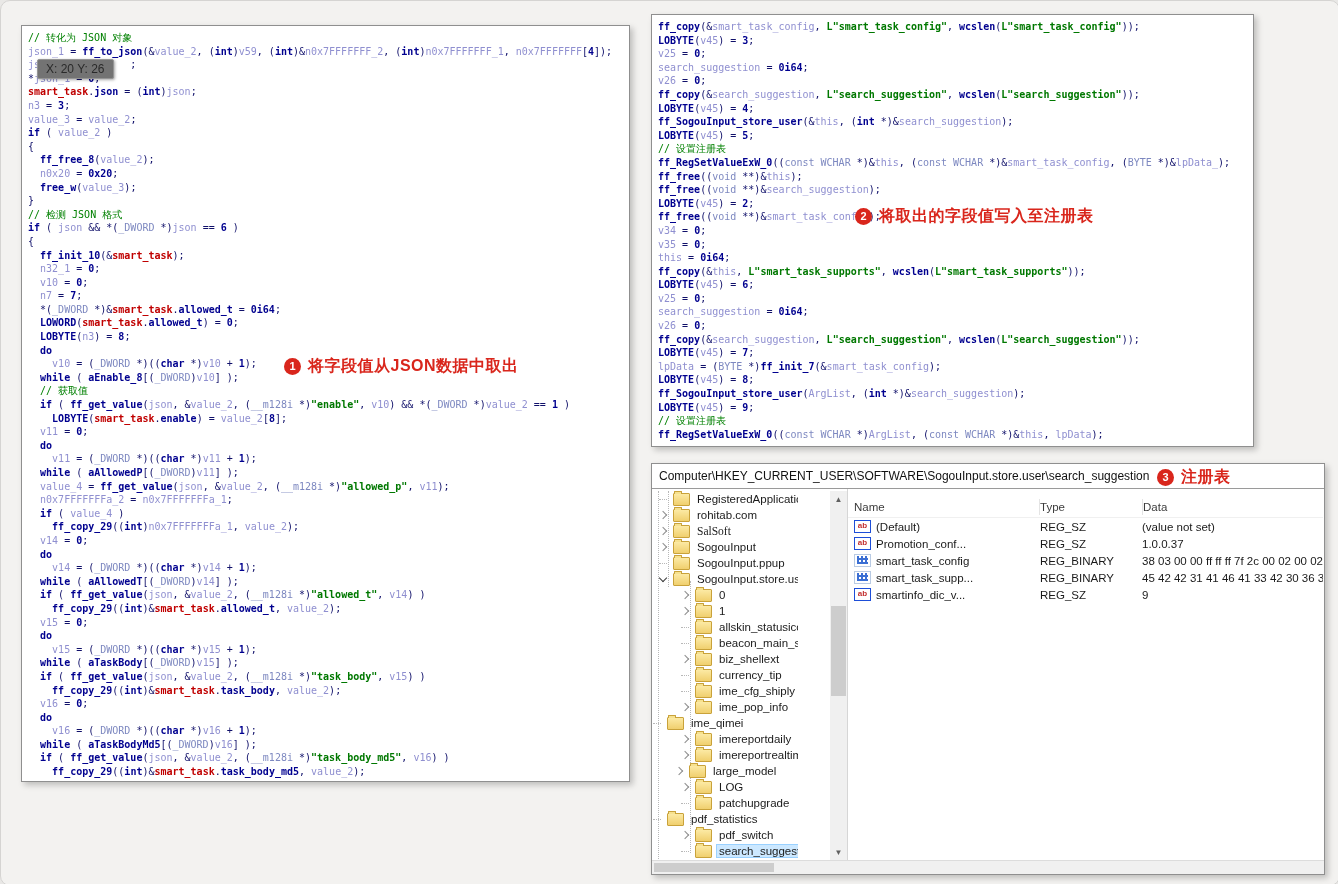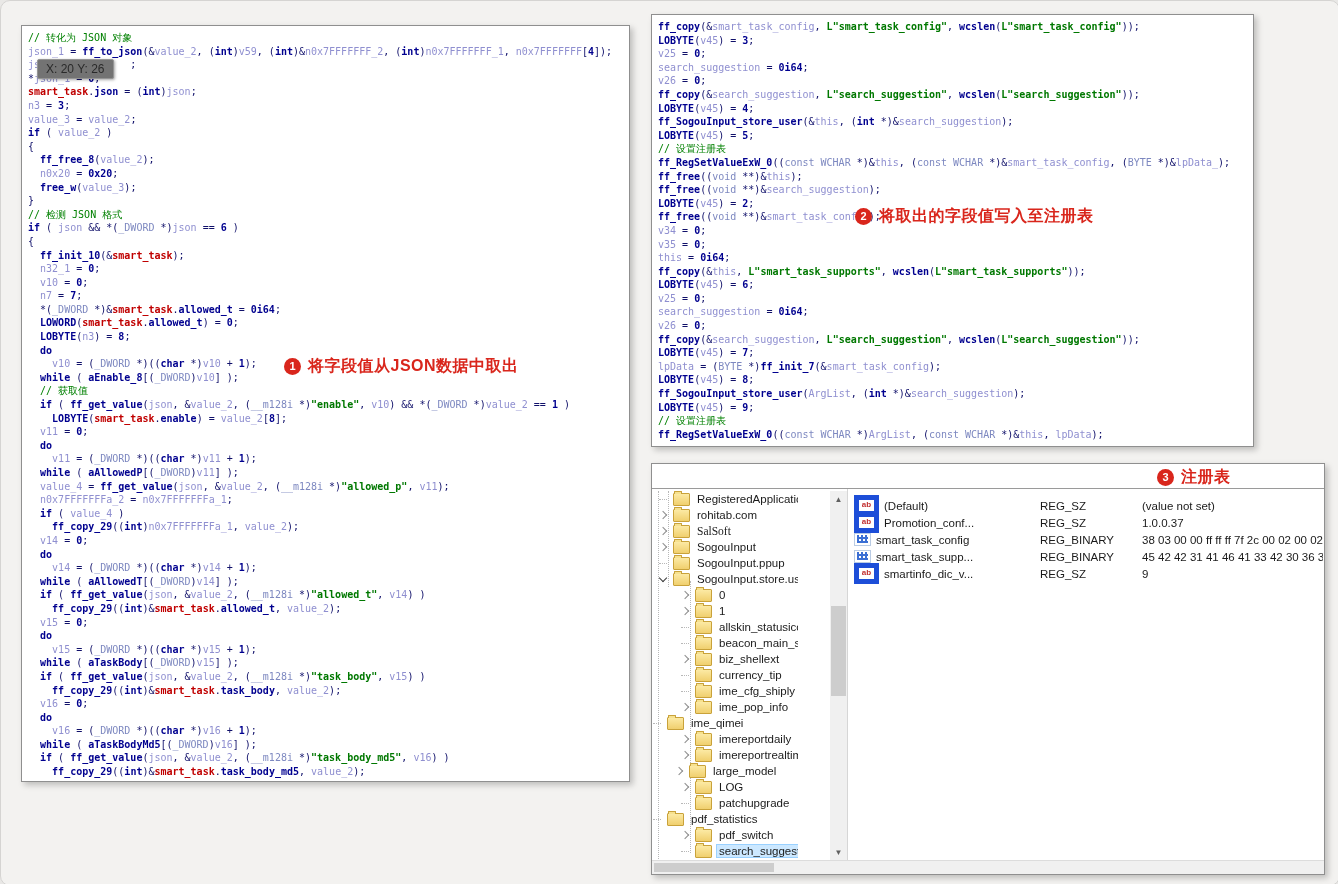--- a/index.html
+++ b/index.html
@@ -55,21 +55,21 @@
   .folder::before{content:"";position:absolute;top:-3px;left:0;width:6px;height:2px;background:#f6e18f;border:1px solid #c9a23a;border-bottom:none;border-radius:1px 1px 0 0;}
   .tree-label{padding:0 2px;}
 
   .val-header{display:flex;height:20px;font:11.5px "Liberation Sans",sans-serif;color:#3c3c3c;align-items:center;border-bottom:1px solid #f0f0f0;}
   .val-row{display:flex;height:17px;align-items:center;font:11.5px "Liberation Sans",sans-serif;color:#1a1a1a;white-space:nowrap;}
   .col-name{width:192px;flex:0 0 auto;display:flex;align-items:center;gap:5px;padding-left:6px;overflow:hidden;box-sizing:border-box;}
   .col-type{width:102px;flex:0 0 auto;overflow:hidden;}
   .col-data{flex:1;overflow:hidden;}
   .val-header .col-name{border-right:1px solid #e4e4e4;height:16px;align-items:center;}
   .val-header .col-type{border-right:1px solid #e4e4e4;height:16px;line-height:16px;}
-  .icon-ab{width:15px;height:11px;border:5px solid #1d4ed8;background:#fff;color:#c23030;font:bold 8px/10px "Liberation Sans",sans-serif;text-align:center;flex:0 0 auto;}
+  .icon-ab{width:15px;height:11px;border:1px solid #1d4ed8;background:#fff;color:#c23030;font:bold 8px/10px "Liberation Sans",sans-serif;text-align:center;flex:0 0 auto;}
   .icon-bin{width:15px;height:11px;border:1px solid #b9cbe4;background-color:#fff;flex:0 0 auto;
     background-image:repeating-linear-gradient(90deg,#3b6fd4 0 2px,transparent 2px 4px),repeating-linear-gradient(0deg,#3b6fd4 0 2px,transparent 2px 4px);
     background-size:11px 8px;background-repeat:no-repeat;background-position:2px 1px;}
 </style>
 </head>
 <body>
 
 <div class="canvas">
 
   <div class="panel" id="panel-left">
@@ -86,20 +86,21 @@
   <div class="panel" id="panel-right">
     <div class="code"><div class="code-line"><span class="tk-b">ff_copy</span><span class="tk-p">(&amp;</span><span class="tk-v">smart_task_config</span><span class="tk-p">, </span><span class="tk-s">L"smart_task_config"</span><span class="tk-p">, </span><span class="tk-b">wcslen</span><span class="tk-p">(</span><span class="tk-s">L"smart_task_config"</span><span class="tk-p">));</span></div><div class="code-line"><span class="tk-b">LOBYTE</span><span class="tk-p">(</span><span class="tk-v">v45</span><span class="tk-p">) = </span><span class="tk-b">3</span><span class="tk-p">;</span></div><div class="code-line"><span class="tk-v">v25</span><span class="tk-p"> = </span><span class="tk-b">0</span><span class="tk-p">;</span></div><div class="code-line"><span class="tk-v">search_suggestion</span><span class="tk-p"> = </span><span class="tk-b">0i64</span><span class="tk-p">;</span></div><div class="code-line"><span class="tk-v">v26</span><span class="tk-p"> = </span><span class="tk-b">0</span><span class="tk-p">;</span></div><div class="code-line"><span class="tk-b">ff_copy</span><span class="tk-p">(&amp;</span><span class="tk-v">search_suggestion</span><span class="tk-p">, </span><span class="tk-s">L"search_suggestion"</span><span class="tk-p">, </span><span class="tk-b">wcslen</span><span class="tk-p">(</span><span class="tk-s">L"search_suggestion"</span><span class="tk-p">));</span></div><div class="code-line"><span class="tk-b">LOBYTE</span><span class="tk-p">(</span><span class="tk-v">v45</span><span class="tk-p">) = </span><span class="tk-b">4</span><span class="tk-p">;</span></div><div class="code-line"><span class="tk-b">ff_SogouInput_store_user</span><span class="tk-p">(&amp;</span><span class="tk-v">this</span><span class="tk-p">, (</span><span class="tk-b">int</span><span class="tk-p"> *)&amp;</span><span class="tk-v">search_suggestion</span><span class="tk-p">);</span></div><div class="code-line"><span class="tk-b">LOBYTE</span><span class="tk-p">(</span><span class="tk-v">v45</span><span class="tk-p">) = </span><span class="tk-b">5</span><span class="tk-p">;</span></div><div class="code-line"><span class="tk-c">// 设置注册表</span></div><div class="code-line"><span class="tk-b">ff_RegSetValueExW_0</span><span class="tk-p">((</span><span class="tk-t">const WCHAR</span><span class="tk-p"> *)&amp;</span><span class="tk-v">this</span><span class="tk-p">, (</span><span class="tk-t">const WCHAR</span><span class="tk-p"> *)&amp;</span><span class="tk-v">smart_task_config</span><span class="tk-p">, (</span><span class="tk-t">BYTE</span><span class="tk-p"> *)&amp;</span><span class="tk-v">lpData_</span><span class="tk-p">);</span></div><div class="code-line"><span class="tk-b">ff_free</span><span class="tk-p">((</span><span class="tk-t">void</span><span class="tk-p"> **)&amp;</span><span class="tk-v">this</span><span class="tk-p">);</span></div><div class="code-line"><span class="tk-b">ff_free</span><span class="tk-p">((</span><span class="tk-t">void</span><span class="tk-p"> **)&amp;</span><span class="tk-v">search_suggestion</span><span class="tk-p">);</span></div><div class="code-line"><span class="tk-b">LOBYTE</span><span class="tk-p">(</span><span class="tk-v">v45</span><span class="tk-p">) = </span><span class="tk-b">2</span><span class="tk-p">;</span></div><div class="code-line"><span class="tk-b">ff_free</span><span class="tk-p">((</span><span class="tk-t">void</span><span class="tk-p"> **)&amp;</span><span class="tk-v">smart_task_config</span><span class="tk-p">);</span></div><div class="code-line"><span class="tk-v">v34</span><span class="tk-p"> = </span><span class="tk-b">0</span><span class="tk-p">;</span></div><div class="code-line"><span class="tk-v">v35</span><span class="tk-p"> = </span><span class="tk-b">0</span><span class="tk-p">;</span></div><div class="code-line"><span class="tk-v">this</span><span class="tk-p"> = </span><span class="tk-b">0i64</span><span class="tk-p">;</span></div><div class="code-line"><span class="tk-b">ff_copy</span><span class="tk-p">(&amp;</span><span class="tk-v">this</span><span class="tk-p">, </span><span class="tk-s">L"smart_task_supports"</span><span class="tk-p">, </span><span class="tk-b">wcslen</span><span class="tk-p">(</span><span class="tk-s">L"smart_task_supports"</span><span class="tk-p">));</span></div><div class="code-line"><span class="tk-b">LOBYTE</span><span class="tk-p">(</span><span class="tk-v">v45</span><span class="tk-p">) = </span><span class="tk-b">6</span><span class="tk-p">;</span></div><div class="code-line"><span class="tk-v">v25</span><span class="tk-p"> = </span><span class="tk-b">0</span><span class="tk-p">;</span></div><div class="code-line"><span class="tk-v">search_suggestion</span><span class="tk-p"> = </span><span class="tk-b">0i64</span><span class="tk-p">;</span></div><div class="code-line"><span class="tk-v">v26</span><span class="tk-p"> = </span><span class="tk-b">0</span><span class="tk-p">;</span></div><div class="code-line"><span class="tk-b">ff_copy</span><span class="tk-p">(&amp;</span><span class="tk-v">search_suggestion</span><span class="tk-p">, </span><span class="tk-s">L"search_suggestion"</span><span class="tk-p">, </span><span class="tk-b">wcslen</span><span class="tk-p">(</span><span class="tk-s">L"search_suggestion"</span><span class="tk-p">));</span></div><div class="code-line"><span class="tk-b">LOBYTE</span><span class="tk-p">(</span><span class="tk-v">v45</span><span class="tk-p">) = </span><span class="tk-b">7</span><span class="tk-p">;</span></div><div class="code-line"><span class="tk-v">lpData</span><span class="tk-p"> = (</span><span class="tk-t">BYTE</span><span class="tk-p"> *)</span><span class="tk-b">ff_init_7</span><span class="tk-p">(&amp;</span><span class="tk-v">smart_task_config</span><span class="tk-p">);</span></div><div class="code-line"><span class="tk-b">LOBYTE</span><span class="tk-p">(</span><span class="tk-v">v45</span><span class="tk-p">) = </span><span class="tk-b">8</span><span class="tk-p">;</span></div><div class="code-line"><span class="tk-b">ff_SogouInput_store_user</span><span class="tk-p">(</span><span class="tk-v">ArgList</span><span class="tk-p">, (</span><span class="tk-b">int</span><span class="tk-p"> *)&amp;</span><span class="tk-v">search_suggestion</span><span class="tk-p">);</span></div><div class="code-line"><span class="tk-b">LOBYTE</span><span class="tk-p">(</span><span class="tk-v">v45</span><span class="tk-p">) = </span><span class="tk-b">9</span><span class="tk-p">;</span></div><div class="code-line"><span class="tk-c">// 设置注册表</span></div><div class="code-line"><span class="tk-b">ff_RegSetValueExW_0</span><span class="tk-p">((</span><span class="tk-t">const WCHAR</span><span class="tk-p"> *)</span><span class="tk-v">ArgList</span><span class="tk-p">, (</span><span class="tk-t">const WCHAR</span><span class="tk-p"> *)&amp;</span><span class="tk-v">this</span><span class="tk-p">, </span><span class="tk-v">lpData</span><span class="tk-p">);</span></div></div>
     <div class="ann" style="left:203px;top:192px;">
       <span class="ann-circle">2</span>
       <span class="ann-text">将取出的字段值写入至注册表</span>
     </div>
   </div>
 
   <div class="panel" id="registry">
     <div class="addr">
+      <span>Computer\HKEY_CURRENT_USER\SOFTWARE\SogouInput.store.user\search_suggestion</span>
       <div class="ann" style="left:505px;top:4px;">
         <span class="ann-circle">3</span>
         <span class="ann-text">注册表</span>
       </div>
     </div>
     <div class="reg-body">
       <div class="tree-pane" id="tree-pane">
         <div class="guide" style="left:6px;top:0;height:100%;"></div>
         <div class="guide" style="left:16px;top:0;height:96px;"></div>
         <div class="guide" style="left:38px;top:90px;height:272px;"></div>
@@ -265,20 +266,25 @@
             <span class="tree-label">search_suggestion</span>
           </div>
         </div>
       <div class="tree-scroll">
         <div class="arr up">▲</div>
         <div class="vthumb"></div>
         <div class="arr down">▼</div>
       </div>
       <div class="pane-sep"></div>
       <div class="values-pane">
+        <div class="val-header">
+          <span class="col-name">Name</span>
+          <span class="col-type">Type</span>
+          <span class="col-data">Data</span>
+        </div>
         <div id="val-rows">
             <div class="val-row">
               <span class="col-name">
                 <span class="icon-ab">ab</span>
                 <span>(Default)</span>
               </span>
               <span class="col-type">REG_SZ</span>
               <span class="col-data">(value not set)</span>
             </div>
             <div class="val-row">

